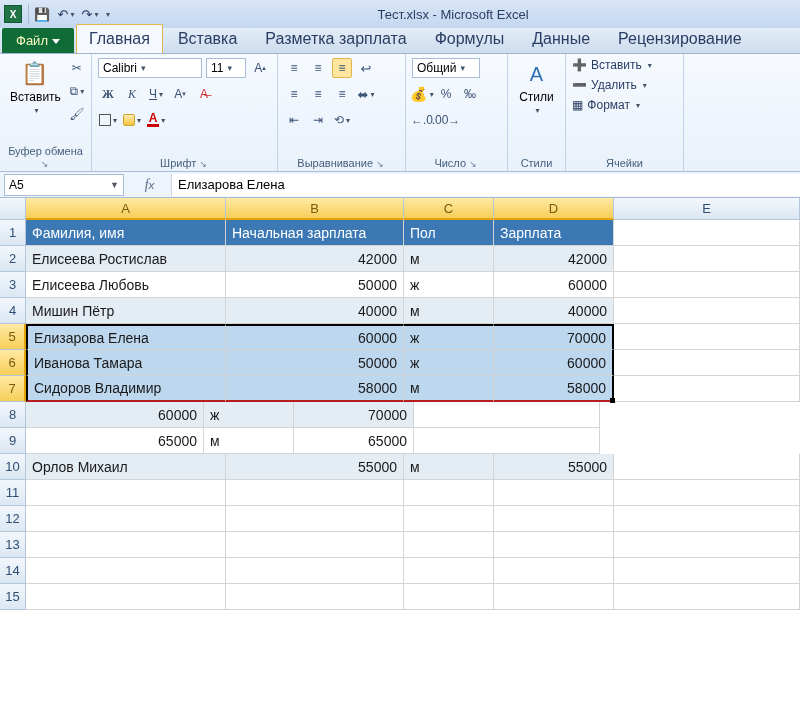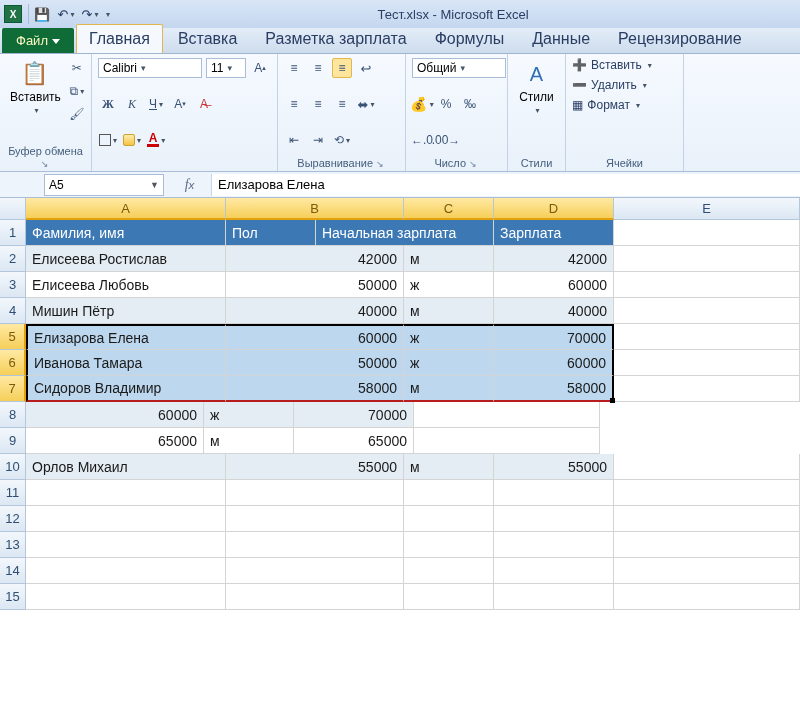--- a/index.html
+++ b/index.html
@@ -16,21 +16,21 @@
 
 .tabs { height:26px; background: linear-gradient(#e4edf8,#cddcee); display:flex; align-items:flex-end; padding-left:2px; gap:2px; border-bottom:1px solid #9fb4cf; }
 .tab-file { background:#0f6c36; color:#fef9c3; padding:5px 14px; font-size:13px; border-radius:2px 2px 0 0; position:relative; }
 .tab-file::after { content:""; border-left:4px solid transparent; border-right:4px solid transparent; border-top:5px solid #fff; display:inline-block; margin-left:4px; vertical-align:middle; }
 .tab { padding:5px 12px; font-size:16px; color:#2a3d63; border:1px solid transparent; border-bottom:none;text-align:center; }
 .tab.active { background:#f5f9fd; border:1px solid #e0b74a; border-bottom:none; border-radius:2px 2px 0 0; }
 
 
 .ribbon { height:118px; background: linear-gradient(#f6faff,#e9f1fa); border-bottom:1px solid #a9bdd8; display:flex; }
 .group { border-right:1px solid #c2d3e7; padding:4px 6px 2px 6px; display:flex; flex-direction:column; justify-content:space-between; }
-.group-body { display:flex; flex-direction:column; gap:16px; }
+.group-body { display:flex; flex-direction:column; gap:6px; }
 .group-title { font-size:11px; color:#46607e; text-align:center; padding:2px 0 0 0;}
 .big-btn { display:flex; flex-direction:column; align-items:center; gap:2px; padding:2px 4px; }
 .big-btn .glyph { width:28px; height:28px; display:flex; align-items:center; justify-content:center; font-size:22px;}
 .row { display:flex; align-items:center; gap:4px; }
 .small-btn { width:20px; height:20px; display:flex; align-items:center; justify-content:center; border:1px solid transparent; font-size:12px; color:#3a5275;}
 .small-btn.active { background:#ffe59d; border:1px solid #e0b74a; border-radius:2px; }
 .combo { height:20px; border:1px solid #a9bdd8; background:#fff; display:flex; align-items:center; padding:0 4px; font-size:12px; gap:4px;}
 .combo .arrow { font-size:9px; color:#456;}
 .launcher { font-size:9px; color:#6b82a2; text-align:right; padding-right:2px;}
 .font-samp-b { font-weight:bold; font-family:"Times New Roman",serif;}
@@ -39,21 +39,21 @@
 .brd-pick { display:inline-block; width:12px; height:12px; border:1px solid #555;}
 .fill-pick { display:inline-block; width:14px; height:12px; position:relative;}
 .fill-pick::before{content:""; position:absolute; inset:0; background:linear-gradient(#ffecae,#f5c342); border:1px solid #caa42c; border-radius:2px;}
 .font-color { font-weight:bold; color:#c00; border-bottom:3px solid #c00; padding:0 2px; line-height:11px; display:inline-block;}
 .wrap-ic,.merge-ic{font-size:13px;}
 .curr-ic{font-size:14px;}
 .cells-btn { display:flex; align-items:center; gap:4px; font-size:12px; color:#2a3d63;}
 .dd { font-size:8px; color:#456; margin-left:2px;}
 
 
-.fbar { height:26px; border-bottom:1px solid #a9bdd8; display:flex; align-items:center; background:#eef4fb;padding-left:40px; }
+.fbar { height:26px; border-bottom:1px solid #a9bdd8; display:flex; align-items:center; background:#eef4fb; }
 .namebox { width:120px; height:22px; margin:0 4px; border:1px solid #a9bdd8; background:#fff; display:flex; align-items:center; justify-content:space-between; padding:0 4px; }
 .namebox .arrow{font-size:9px;color:#556;}
 .fx-btn { width:44px; height:22px; border-right:1px solid #c8d6e8; display:flex; align-items:center; justify-content:center; font-style:italic; font-family:"Times New Roman",serif; font-size:14px; color:#5a6c87;}
 .formula-in { flex:1; height:22px; background:#fff; padding:0 6px; display:flex; align-items:center; font-size:13px;}
 
 
 .grid { display:flex; width:100%; }
 .corner { width:26px; height:22px; background: linear-gradient(#f3f7fc,#dbe7f3); border-right:1px solid #b4c6dc; border-bottom:1px solid #b4c6dc;}
 .colhdrs { display:flex; }
 .colhdr { height:22px; display:flex; align-items:center; justify-content:center; font-size:13px; color:#2e4e73; background:linear-gradient(#f3f7fc,#dbe7f3); border-right:1px solid #b4c6dc; border-bottom:1px solid #b4c6dc;}
@@ -168,20 +168,21 @@
         <div class="small-btn">
             <span class="fill-pick"></span>
             <span class="dd">▾</span>
           </div>
         <div class="small-btn">
             <span class="font-color">A</span>
             <span class="dd">▾</span>
           </div>
       </div>
     </div>
+    <div class="group-title"><span>Шрифт</span> <span class="launcher">↘</span></div>
   </div>
 
   <div class="group" style="width:128px">
     <div class="group-body">
       <div class="row">
         <div class="small-btn">≡</div>
         <div class="small-btn">≡</div>
         <div class="small-btn active">≡</div>
         <div class="small-btn">
             <span class="wrap-ic">↩</span>
@@ -200,21 +201,21 @@
         <div class="small-btn">⇤</div>
         <div class="small-btn">⇥</div>
         <div class="small-btn">⟲<span class="dd">▾</span></div>
       </div>
     </div>
     <div class="group-title"><span>Выравнивание</span> <span class="launcher">↘</span></div>
   </div>
 
   <div class="group" style="width:102px">
     <div class="group-body">
-      <div class="combo" style="width:94px">
+      <div class="combo" style="width:68px">
           <span>Общий</span>
           <span class="arrow">▾</span>
         </div>
       <div class="row">
         <div class="small-btn">
             <span class="curr-ic">💰</span>
             <span class="dd">▾</span>
           </div>
         <div class="small-btn">%</div>
         <div class="small-btn">‰</div>
@@ -275,22 +276,22 @@
       <div class="colhdr colC sel">C</div>
       <div class="colhdr colD sel">D</div>
       <div class="colhdr colE">E</div>
     </div>
 </div>
 
 <div class="rows" id="rows">
     <div class="row-g">
       <div class="rowhdr">1</div>
       <div class="cell colA hdr">Фамилия, имя</div>
+      <div class="cell colB hdr">Начальная зарплата</div>
       <div class="cell colC hdr">Пол</div>
-      <div class="cell colB hdr">Начальная зарплата</div>
       <div class="cell colD hdr">Зарплата</div>
       <div class="cell colE "></div>
     </div>
     <div class="row-g">
       <div class="rowhdr">2</div>
       <div class="cell colA band">Елисеева Ростислав</div>
       <div class="cell colB num band">42000</div>
       <div class="cell colC  band">м</div>
       <div class="cell colD num band">42000</div>
       <div class="cell colE "></div>

